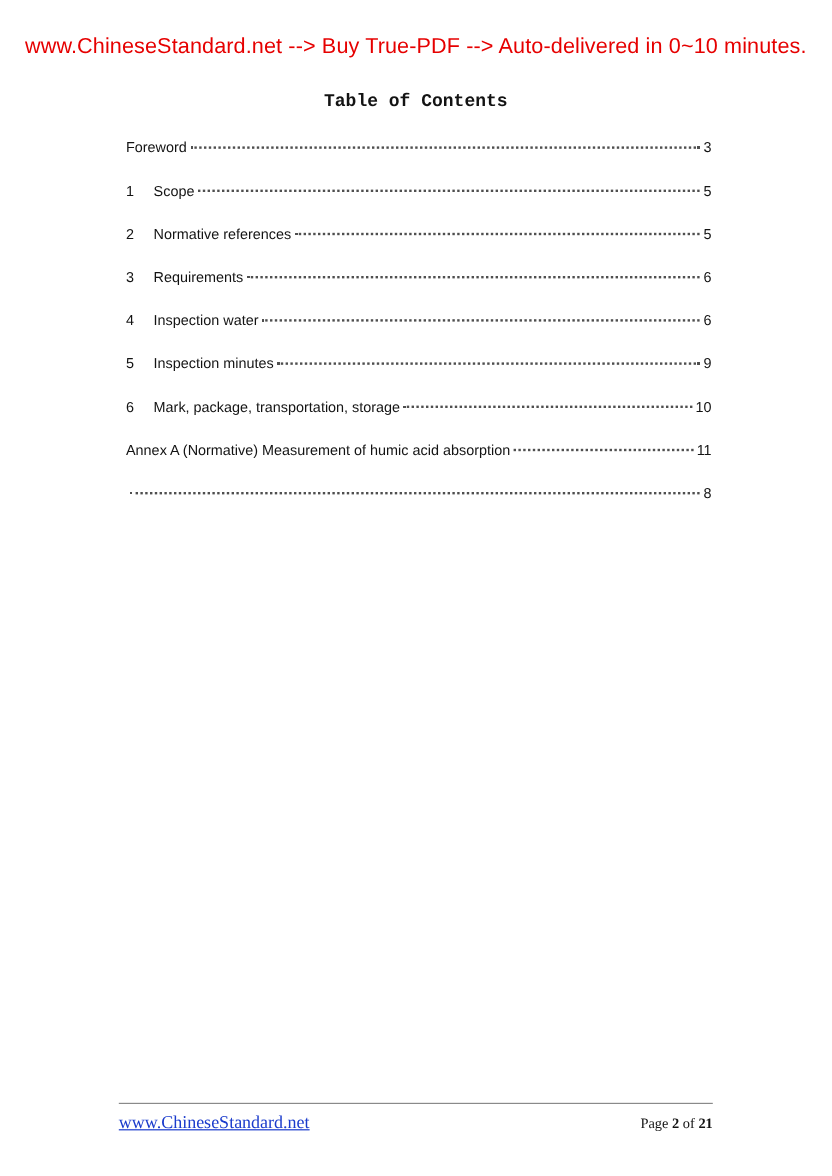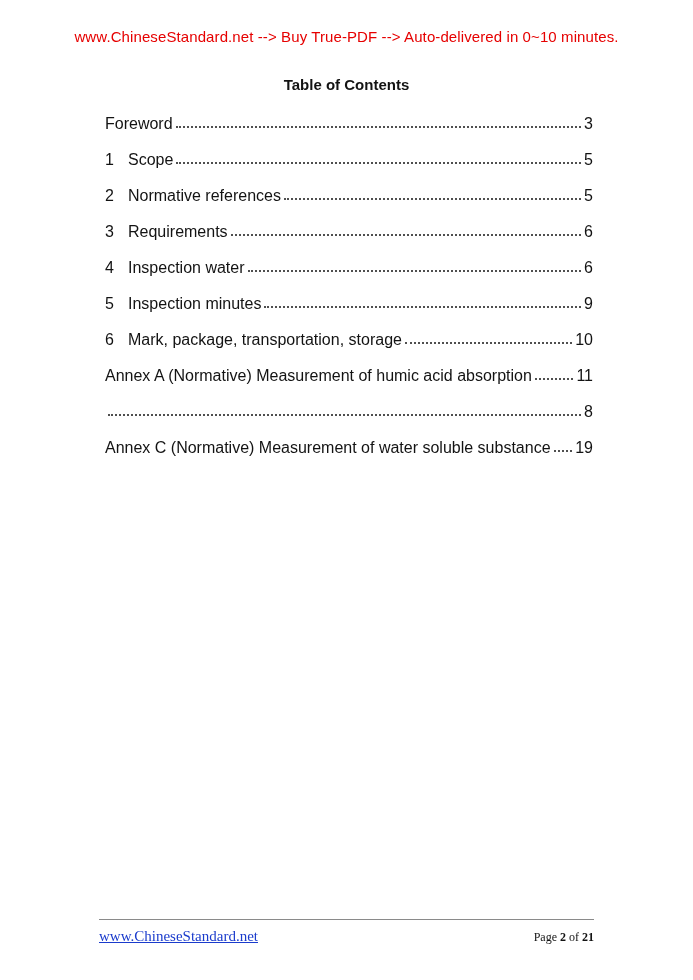--- a/index.html
+++ b/index.html
@@ -15,44 +15,45 @@
     height: 980px;
     background: #ffffff;
     overflow: hidden;
   }
   .banner {
     position: absolute;
     top: 28px;
     left: 0;
     width: 100%;
     text-align: center;
-    font-size: 15px;
+    font-size: 18px;
     color: #e60000;
     letter-spacing: 0.1px;
   }
   .doc-title {
     position: absolute;
     top: 76px;
     left: 0;
     width: 100%;
     text-align: center;
     font-size: 15px;
     font-weight: bold;
     color: #131313;
+    font-family: Liberation Mono, monospace;
   }
   .toc {
     position: absolute;
     top: 117px;
     left: 105px;
     right: 100px;
   }
   .toc-row {
     display: flex;
-    align-items: flex-end;
-    font-size: 16px;
+    align-items: center;
+    font-size: 12px;
     line-height: 13px;
     color: #131313;
     margin-bottom: 23px;
     cursor: pointer;
   }
   .toc-num {
     flex: none;
     width: 23px;
   }
   .toc-label {
@@ -162,25 +163,20 @@
       <span class="toc-label">Annex A (Normative) Measurement of humic acid absorption</span>
       <span class="toc-leader"></span>
       <span class="toc-page">11</span>
     </div>
 
     <div class="toc-row">
       <span class="toc-leader"></span>
       <span class="toc-page">8</span>
     </div>
 
-    <div class="toc-row">
-      <span class="toc-label">Annex C (Normative) Measurement of water soluble substance</span>
-      <span class="toc-leader"></span>
-      <span class="toc-page">19</span>
-    </div>
 
   </div>
 
   <div class="footer-line"></div>
 
   <div class="footer">
     <span class="footer-link">www.ChineseStandard.net</span>
     <span class="footer-page">
       <span>Page</span>
       <span class="bold">2</span>

